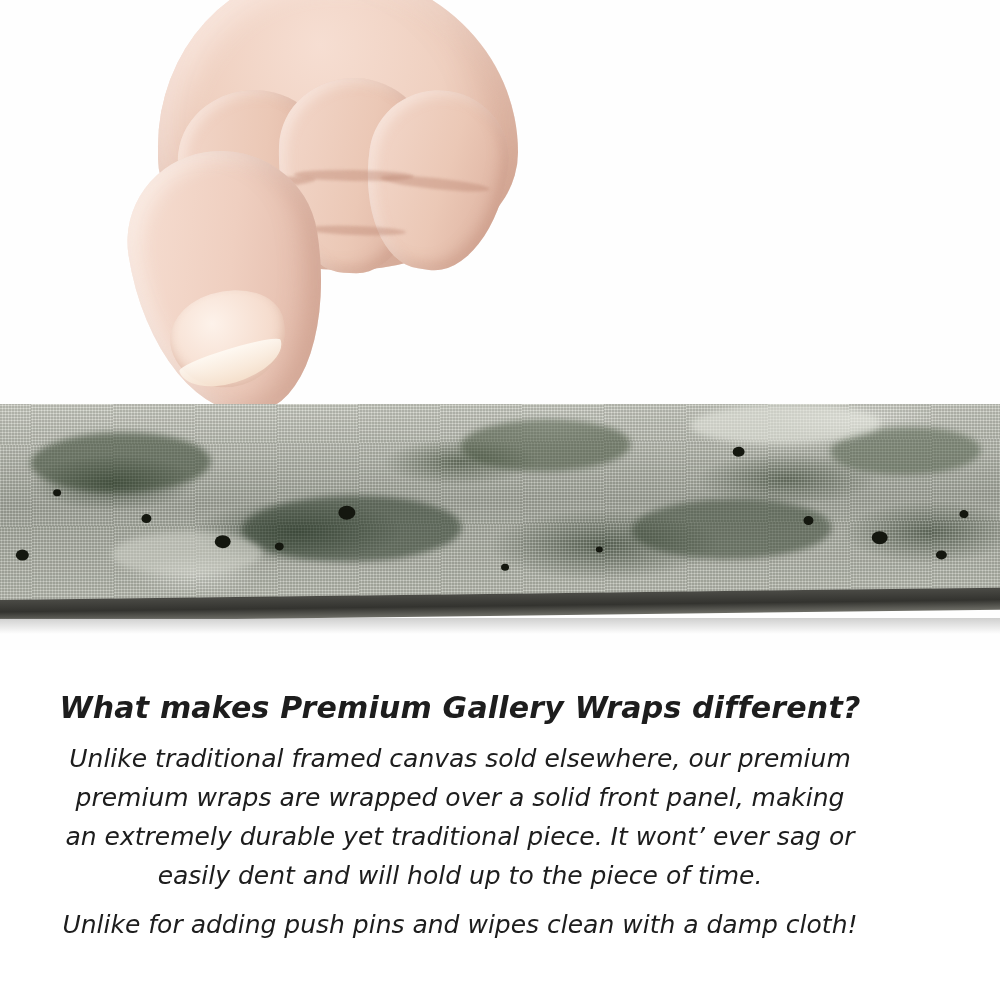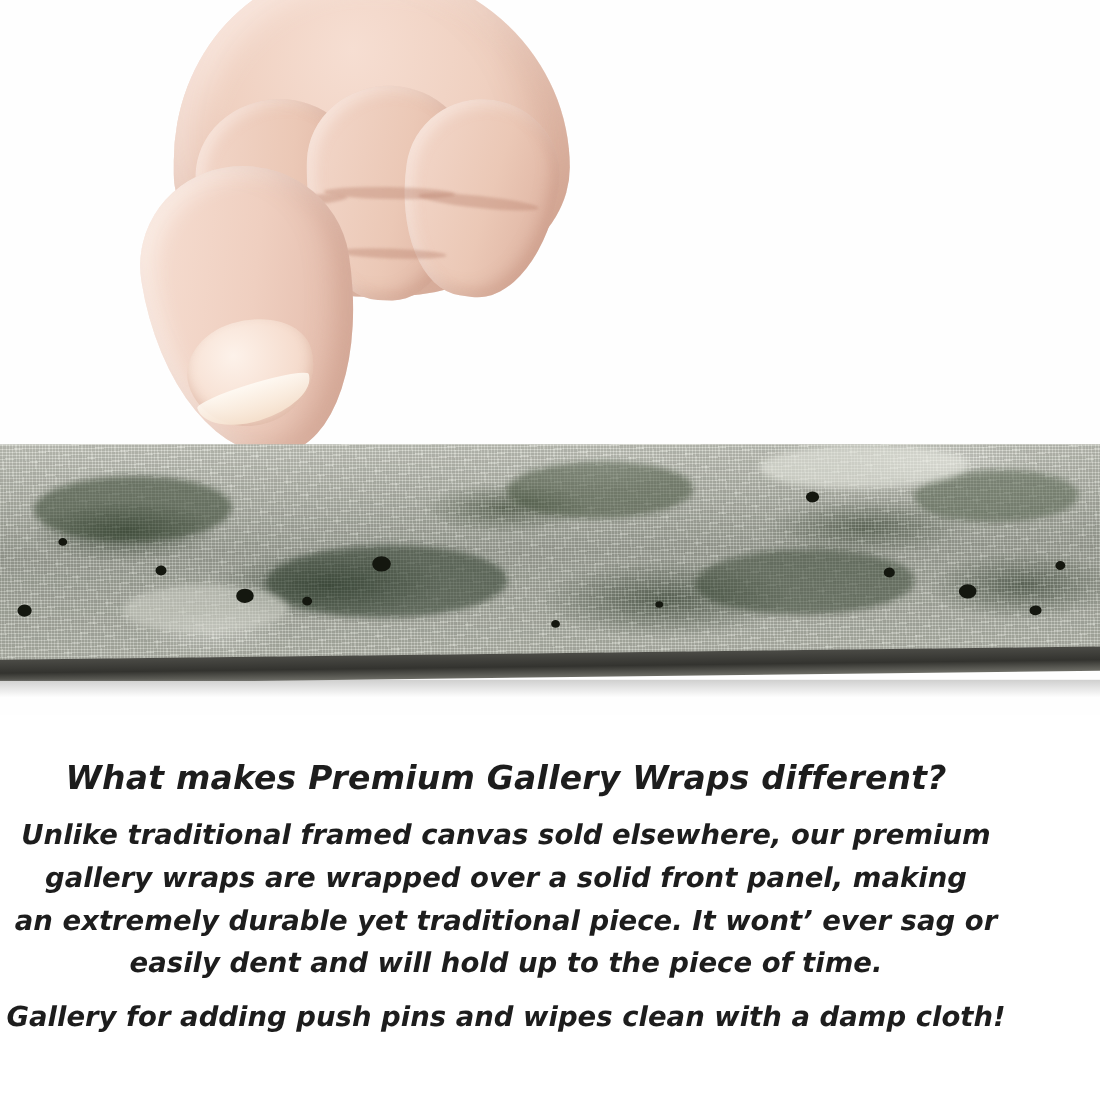--- a/index.html
+++ b/index.html
@@ -184,21 +184,21 @@
   }
   .caption-title {
     font-size: 30px;
     font-weight: 700;
     letter-spacing: 0.2px;
     margin-bottom: 14px;
   }
   .caption-line {
     font-size: 25px;
     line-height: 39px;
-    font-weight: 700;
+    font-weight: 400;
   }
   .caption-last {
     margin-top: 10px;
   }
 </style>
 </head>
 <body>
 
 <div class="page">
 
@@ -248,19 +248,19 @@
       </div>
       <div class="slab-edge"></div>
     </div>
 
     <div class="slab-shadow"></div>
   </div>
 
   <div class="caption">
     <div class="caption-title">What makes Premium Gallery Wraps different?</div>
     <div class="caption-line">Unlike traditional framed canvas sold elsewhere, our premium</div>
-    <div class="caption-line">gallery wraps are wrapped over a solid front panel, making</div>
+    <div class="caption-line">premium wraps are wrapped over a solid front panel, making</div>
     <div class="caption-line">an extremely durable yet traditional piece. It wont’ ever sag or</div>
     <div class="caption-line">easily dent and will hold up to the piece of time.</div>
-    <div class="caption-line caption-last">Gallery for adding push pins and wipes clean with a damp cloth!</div>
+    <div class="caption-line caption-last">Unlike for adding push pins and wipes clean with a damp cloth!</div>
   </div>
 
 </div>
 
 </body></html>

